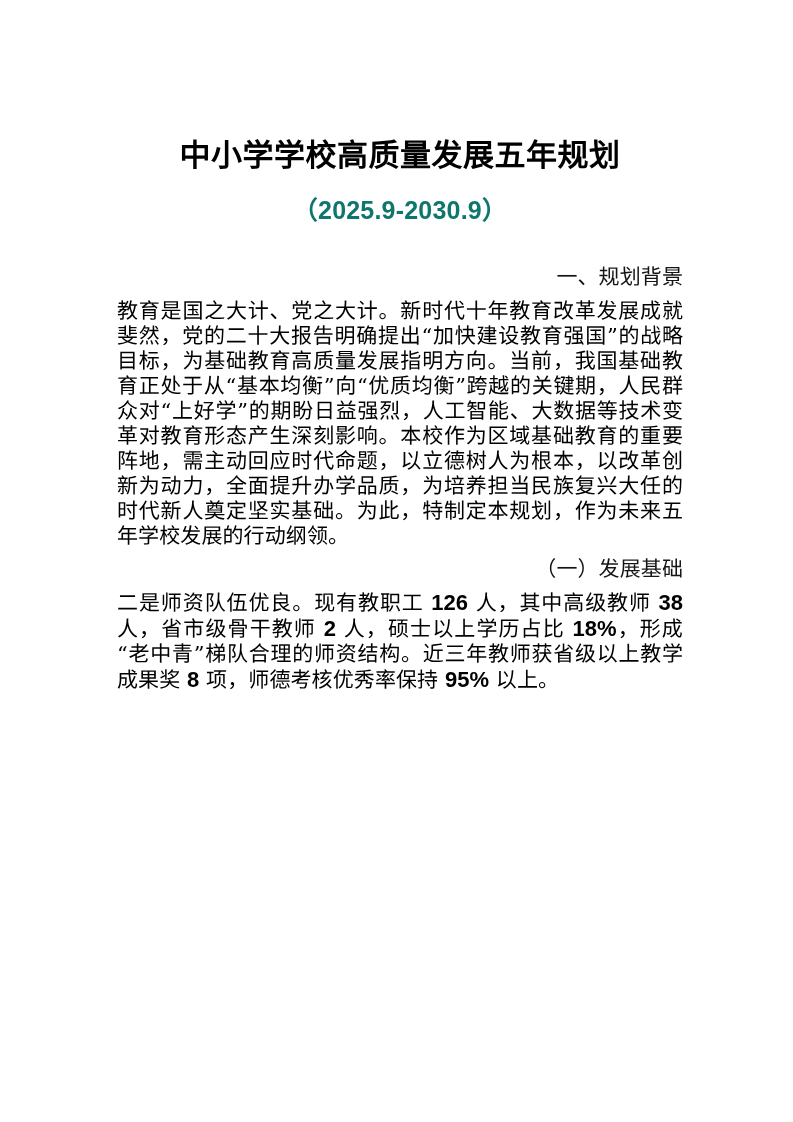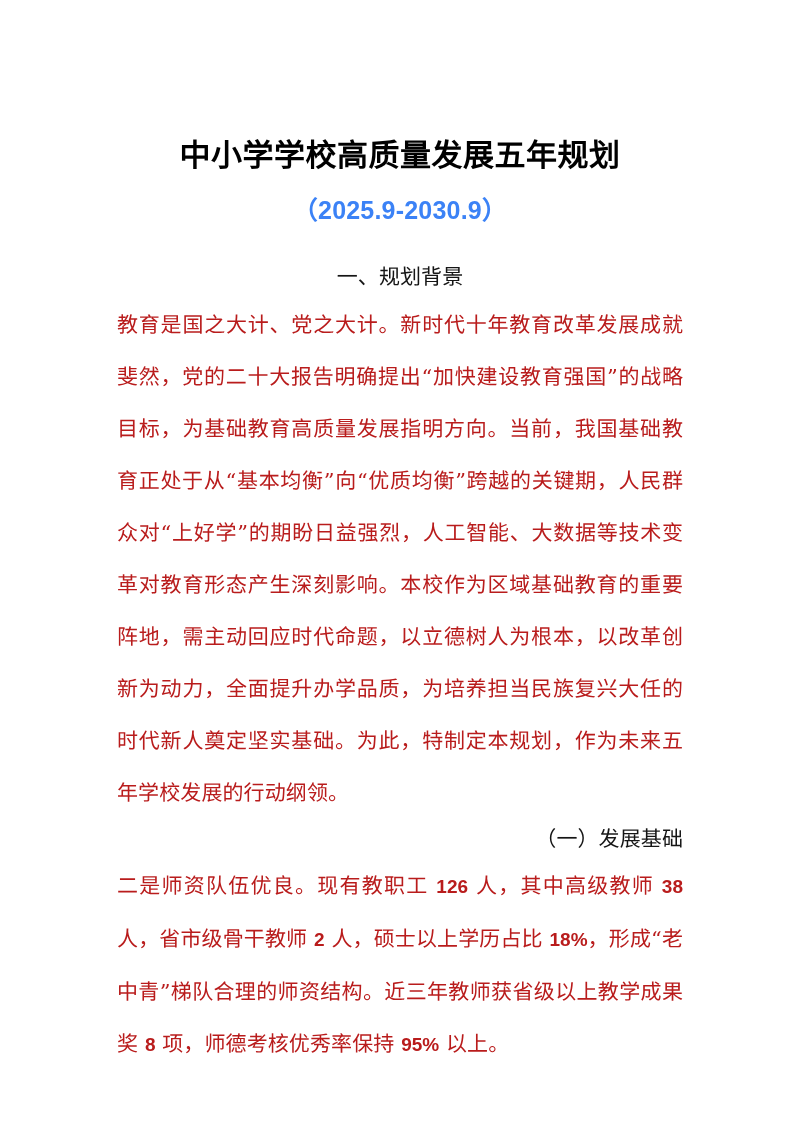--- a/index.html
+++ b/index.html
@@ -39,71 +39,71 @@
     margin: 0;
     padding-top: 123px;
     white-space: nowrap;
   }
 
   .doc-subtitle {
     font-family: "Liberation Sans", "DejaVu Sans", sans-serif;
     font-weight: bold;
     font-size: 25px;
     line-height: 34px;
-    color: #3b82f6;
+    color: #0f766e;
     text-align: center;
     margin: 0;
     padding-top: 17px;
     letter-spacing: 0.2px;
     white-space: nowrap;
   }
 
   
   .body-block {
     padding-top: 30px;
   }
 
   p.line {
     font-family: "DejaVu Serif", "Liberation Serif", serif;
     font-size: 21px;
-    line-height: 52px;
-    color: #b91c1c;
+    line-height: 25px;
+    color: #000000;
     margin: 0;
     text-align: justify;
     text-justify: inter-character;
     word-break: break-all;
     letter-spacing: 0.1px;
   }
 
   
   p.heading {
     font-family: "DejaVu Serif", "Liberation Serif", serif;
     font-size: 21px;
     line-height: 41.6px;
     color: #151515;
     margin: 0;
-    text-align: center;
+    text-align: right;
     letter-spacing: 0.1px;
   }
 
   p.subheading {
     font-family: "DejaVu Serif", "Liberation Serif", serif;
     font-size: 21px;
     line-height: 41.6px;
     color: #151515;
     margin: 0;
     text-align: right;
     letter-spacing: 0.1px;
   }
 
   
   .num {
     font-family: "Liberation Sans", "DejaVu Sans", sans-serif;
     font-weight: bold;
-    font-size: 19px;
+    font-size: 22px;
     letter-spacing: 0;
   }
 </style>
 </head>
 <body>
 
 <div class="page">
   <div class="content">
 
     <h1 class="doc-title">中小学学校高质量发展五年规划</h1>

